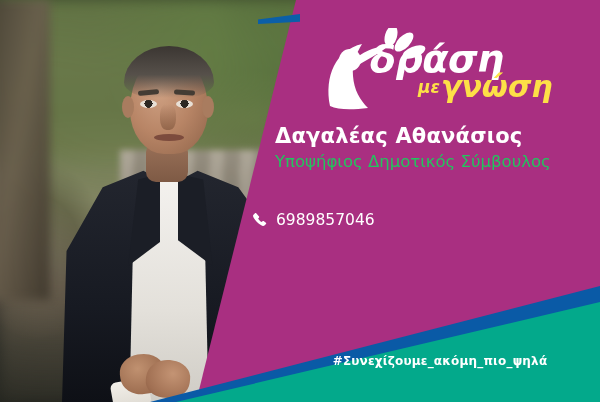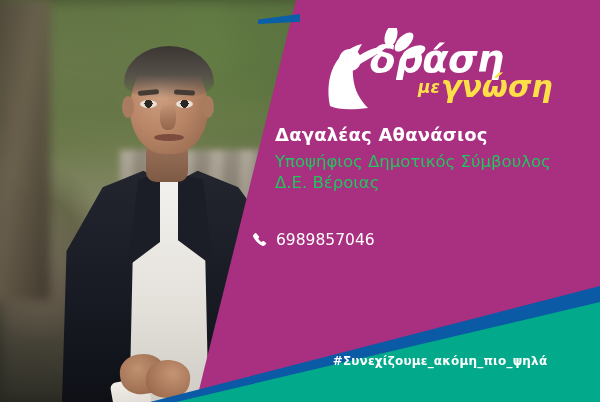--- a/index.html
+++ b/index.html
@@ -220,21 +220,21 @@
     font-size: 17px;
     vertical-align: 4px;
     margin-right: 1px;
   }
 
   
   .name {
     position: absolute;
     left: 275px; top: 124px;
     color: #ffffff;
-    font-size: 18px;
+    font-size: 21px;
     font-weight: 700;
     letter-spacing: .2px;
     white-space: nowrap;
   }
   .role1, .role2 {
     position: absolute;
     left: 275px;
     color: #22c55e;
     font-size: 16.5px;
     font-weight: 400;
@@ -242,21 +242,20 @@
   }
   .role1 { top: 152px; }
   .role2 { top: 173px; }
 
   .contact {
     position: absolute;
     left: 252px; top: 208px;
     display: flex;
     flex-direction: row;
     gap: 14px;
-    margin-top: 20px;
   }
   .contact-row {
     display: flex;
     align-items: center;
     height: 23px;
   }
   .contact-icon {
     width: 24px;
     display: flex;
     align-items: center;
@@ -332,21 +331,20 @@
       <ellipse cx="69" cy="8" rx="6" ry="11" transform="rotate(16 69 8)" fill="#ffffff"></ellipse>
       <ellipse cx="82" cy="14" rx="6" ry="12" transform="rotate(44 82 14)" fill="#ffffff"></ellipse>
       <ellipse cx="92" cy="24" rx="5.5" ry="12" transform="rotate(68 92 24)" fill="#ffffff"></ellipse>
     </svg>
     <div class="logo-word">δράση</div>
     <div class="logo-sub"><span class="me">με</span><span>γνώση</span></div>
   </div>
 
   <div class="name">Δαγαλέας Αθανάσιος</div>
   <div class="role1">Υποψήφιος Δημοτικός Σύμβουλος</div>
-  <div class="role2">Δ.Ε. Βέροιας</div>
 
   <div class="contact">
 
     <div class="contact-row">
       <span class="contact-icon">
         <svg width="15" height="15" viewBox="0 0 16 16">
             <path d="M3.2 1.2 1.6 2.8c-.6.6-.6 1.5-.3 2.3C2.6 8.5 7.5 13.4 11 14.7c.8.3 1.7.3 2.3-.3l1.6-1.6c.4-.4.3-1-.1-1.3l-2.4-1.8c-.4-.3-.9-.2-1.2.1l-.9.9c-1.5-.8-3-2.3-3.8-3.8l.9-.9c.3-.3.4-.8.1-1.2L4.5 1.3c-.3-.4-.9-.5-1.3-.1Z"></path>
           </svg>
       </span>
       <span class="contact-text">6989857046</span>

